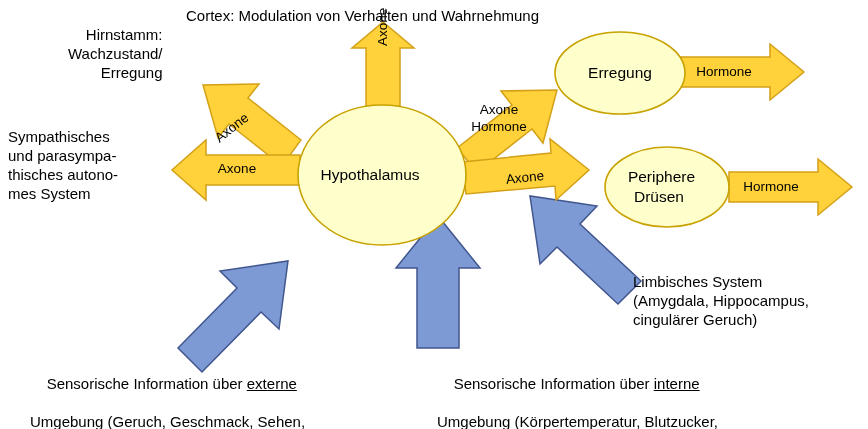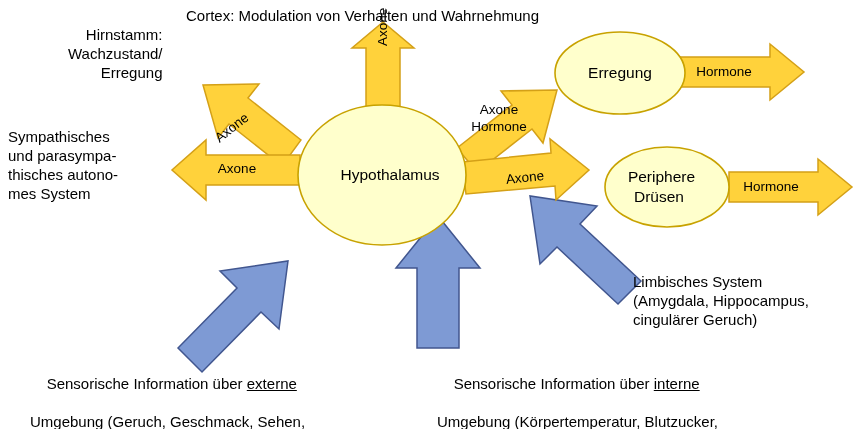--- a/index.html
+++ b/index.html
@@ -101,21 +101,21 @@
       <polygon points="729,172 818,172 818,159 852,187 818,215 818,202 729,202" fill="#ffd23b" stroke="#d4a017" stroke-width="1.5" stroke-linejoin="miter"></polygon>
     </g>
 
     <ellipse cx="382" cy="175" rx="84" ry="70" fill="#ffffcc" stroke="#c8a200" stroke-width="1.6"></ellipse>
     <ellipse cx="620" cy="73" rx="65" ry="41" fill="#ffffcc" stroke="#c8a200" stroke-width="1.6"></ellipse>
     <ellipse cx="667" cy="187" rx="62" ry="40" fill="#ffffcc" stroke="#c8a200" stroke-width="1.6"></ellipse>
   </svg>
 
   <div class="lbl" style="left:186px; top:6px;text-align:center;">Cortex: Modulation von Verhalten und Wahrnehmung</div>
 
-  <div class="node-lbl" style="left:320px; top:165px; width:140px;text-align:center;">Hypothalamus</div>
+  <div class="node-lbl" style="left:300px; top:165px; width:140px;text-align:center;">Hypothalamus</div>
   <div class="node-lbl" style="left:560px; top:63px; width:120px;">Erregung</div>
   <div class="node-lbl" style="left:607px; top:167px; width:109px;">Periphere</div>
   <div class="node-lbl" style="left:607px; top:187px; width:104px;">Drüsen</div>
 
   <div class="arrow-lbl" style="left:375px; top:46px; width:16px; transform:rotate(-90deg); transform-origin:left top;">Axone</div>
 
   <div class="arrow-lbl" style="left:207px; top:120px; width:50px; transform:rotate(-38deg); transform-origin:center center;">Axone</div>
 
   <div class="arrow-lbl" style="left:212px; top:161px; width:50px;">Axone</div>
 

